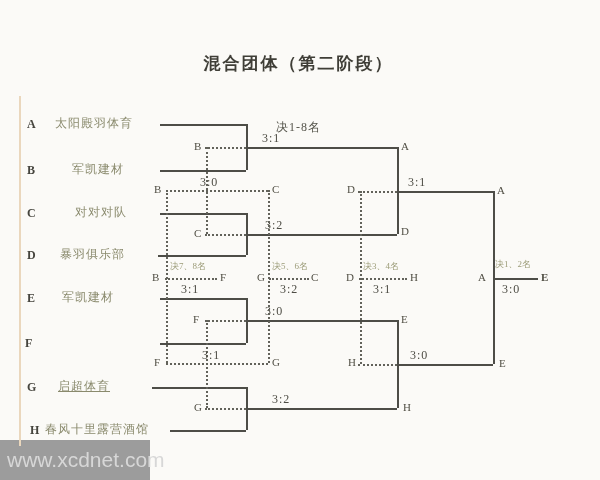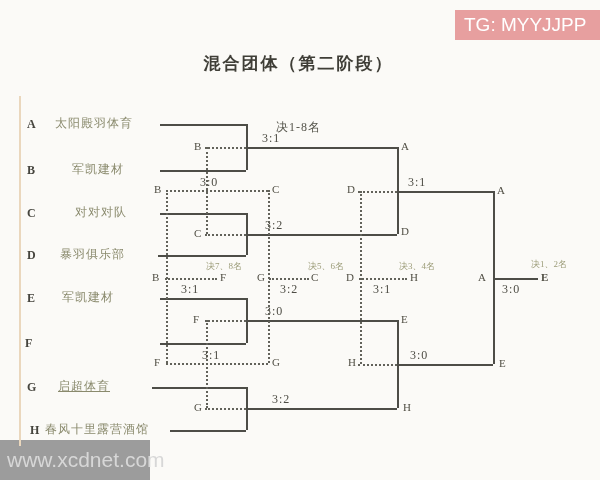--- a/index.html
+++ b/index.html
@@ -6,39 +6,38 @@
   .stage{position:relative;width:600px;height:480px;background:#fbfaf7;overflow:hidden;
          font-family:"Liberation Serif","DejaVu Serif",serif;}
   .hl{position:absolute;height:0;border-top:2px solid #4d4d47;}
   .vl{position:absolute;width:0;border-left:2px solid #4d4d47;}
   .hd{position:absolute;height:0;border-top:2px dotted #62625a;}
   .vd{position:absolute;width:0;border-left:2px dotted #62625a;}
   .lbl{position:absolute;font-size:11px;color:#504e44;line-height:13px;}
   .seed{position:absolute;font-size:12px;font-weight:bold;color:#45443d;line-height:14px;}
   .name{position:absolute;font-size:12px;color:#8a8a6d;letter-spacing:1px;line-height:14px;white-space:nowrap;}
   .score{position:absolute;font-size:12px;color:#4d4c44;letter-spacing:1px;line-height:13px;}
-  .ptitle{position:absolute;font-size:9px;color:#9c9c79;line-height:10px;white-space:nowrap;margin-left:36px;}
+  .ptitle{position:absolute;font-size:9px;color:#9c9c79;line-height:10px;white-space:nowrap;}
   .title{position:absolute;left:0;top:52px;width:597px;text-align:center;font-size:17px;
          font-weight:bold;color:#3f3e37;letter-spacing:2px;}
   .subtitle{position:absolute;left:0;top:87px;width:597px;text-align:center;font-size:12px;
             color:#55544b;letter-spacing:1px;margin-top:32px;}
   .banner-top{position:absolute;left:455px;top:10px;width:145px;height:30px;background:#e79f9f;
               color:#ffffff;font-family:"Liberation Sans",sans-serif;font-size:19px;line-height:30px;
               padding-left:9px;box-sizing:border-box;white-space:nowrap;}
   .banner-bottom{position:absolute;left:0;top:440px;width:150px;height:40px;background:#9c9c9c;
               color:#d7d7d7;font-family:"Liberation Sans",sans-serif;font-size:21px;line-height:40px;
               padding-left:7px;box-sizing:border-box;white-space:nowrap;}
   .edge{position:absolute;left:19px;top:96px;width:2px;height:350px;background:#ead7bd;}
 </style>
 </head>
 <body>
 
 <div class="stage">
 
-  <div class="banner-top">TG: MYYJJPP</div>
   <div class="banner-bottom">www.xcdnet.com</div>
 
   <div class="edge"></div>
 
   <div class="title">混合团体（第二阶段）</div>
   <div class="subtitle">决1-8名</div>
 
   <span class="seed" style="left:27px;top:117px;">A</span>
   <span class="seed" style="left:27px;top:163px;">B</span>
   <span class="seed" style="left:27px;top:206px;">C</span>

